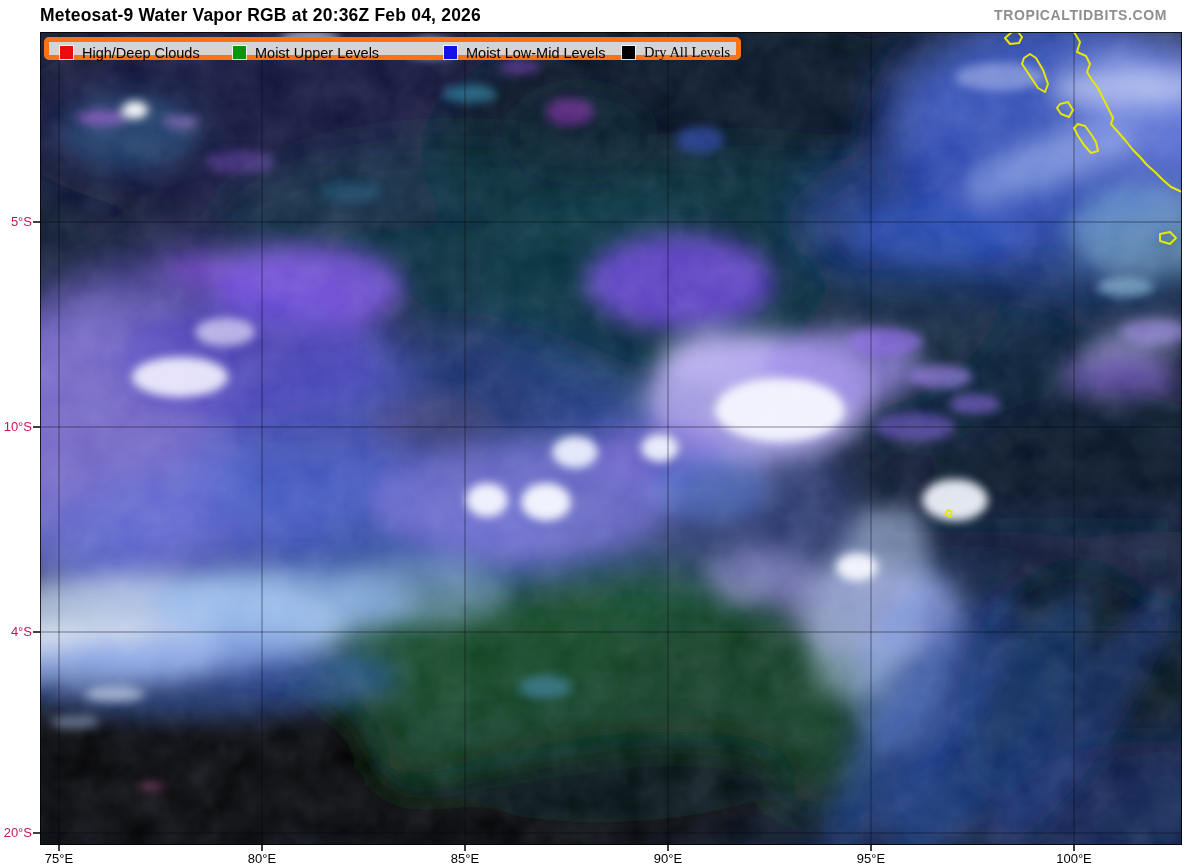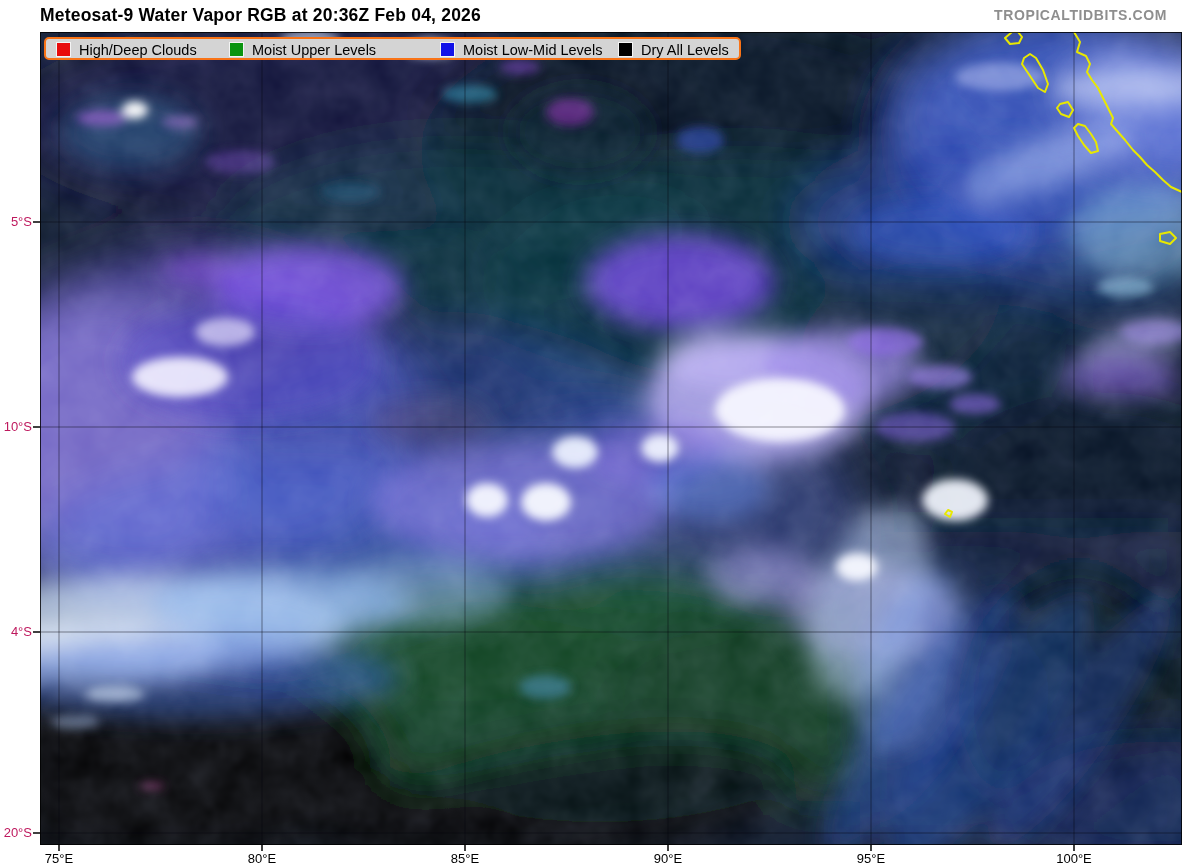--- a/index.html
+++ b/index.html
@@ -20,21 +20,21 @@
     font-size:14px;font-weight:bold;color:#8e8e8e;
     letter-spacing:0.6px;white-space:nowrap;
   }
   .map-area{
     position:absolute;left:40px;top:32px;width:1142px;height:813px;
     background:#081427;
   }
   .map-area svg{display:block;overflow:visible;}
   .legend-bar{
     position:absolute;left:44px;top:37px;width:697px;height:23px;
-    background:#d4d4d4;border:2px solid #f97316;border-radius:5px;
+    background:#d4d4d4;border:5px solid #f97316;border-radius:5px;
     z-index:10;box-sizing:border-box;
   }
   .legend-item{
     position:absolute;top:0;height:21px;display:flex;align-items:center;
     font-size:14.5px;color:#000;white-space:nowrap;
   }
   .legend-swatch{
     width:13px;height:13px;margin-right:9px;display:inline-block;
     box-shadow:0 0 0 1px rgba(255,255,255,0.75);
   }
@@ -63,21 +63,21 @@
         <span>High/Deep Clouds</span>
       </div>
       <div class="legend-item" style="left: 184px;">
         <span class="legend-swatch" style="background: rgb(10, 148, 16);"></span>
         <span>Moist Upper Levels</span>
       </div>
       <div class="legend-item" style="left: 371px; padding-left: 24px;">
         <span class="legend-swatch" style="background: rgb(18, 18, 232);"></span>
         <span>Moist Low-Mid Levels</span>
       </div>
-      <div class="legend-item" style="left: 573px;">
+      <div class="legend-item" style="left: 573px; font-family: Liberation Serif, serif;">
         <span class="legend-swatch" style="background: rgb(0, 0, 0);"></span>
         <span>Dry All Levels</span>
       </div>
     </div>
 
   <div class="lat-labels">
       <span class="lat-label" style="top: 182px;">5°S</span>
       <span class="lat-label" style="top: 387px;">10°S</span>
       <span class="lat-label" style="top: 592px;">4°S</span>
       <span class="lat-label" style="top: 793px;">20°S</span>

